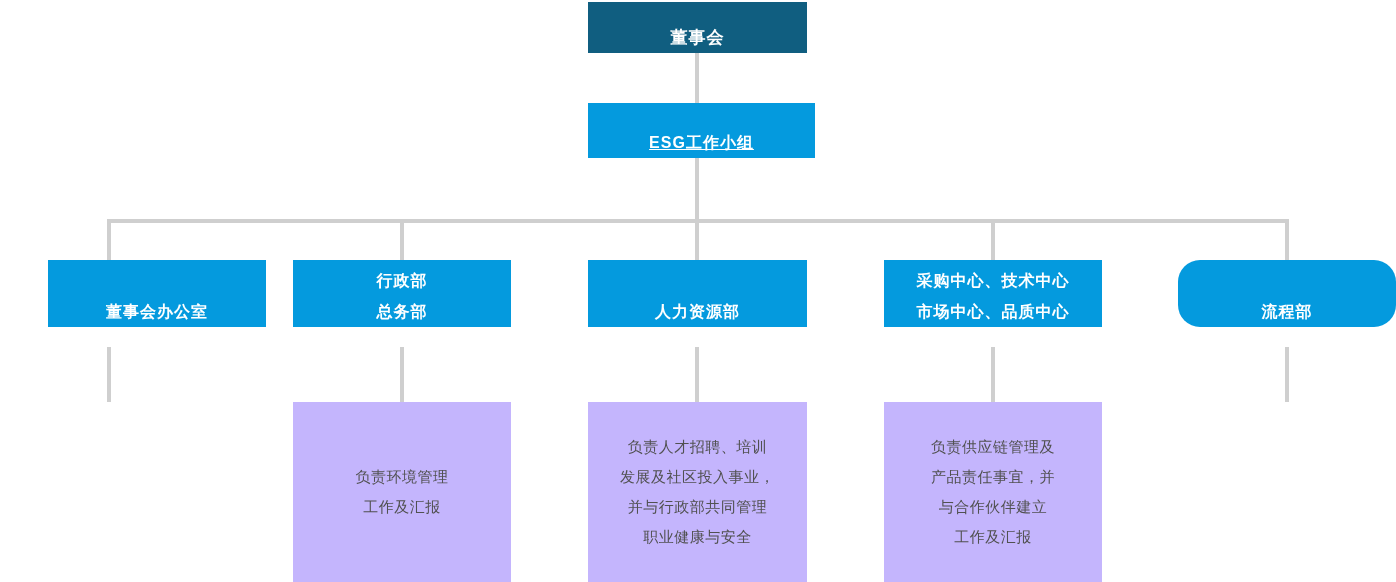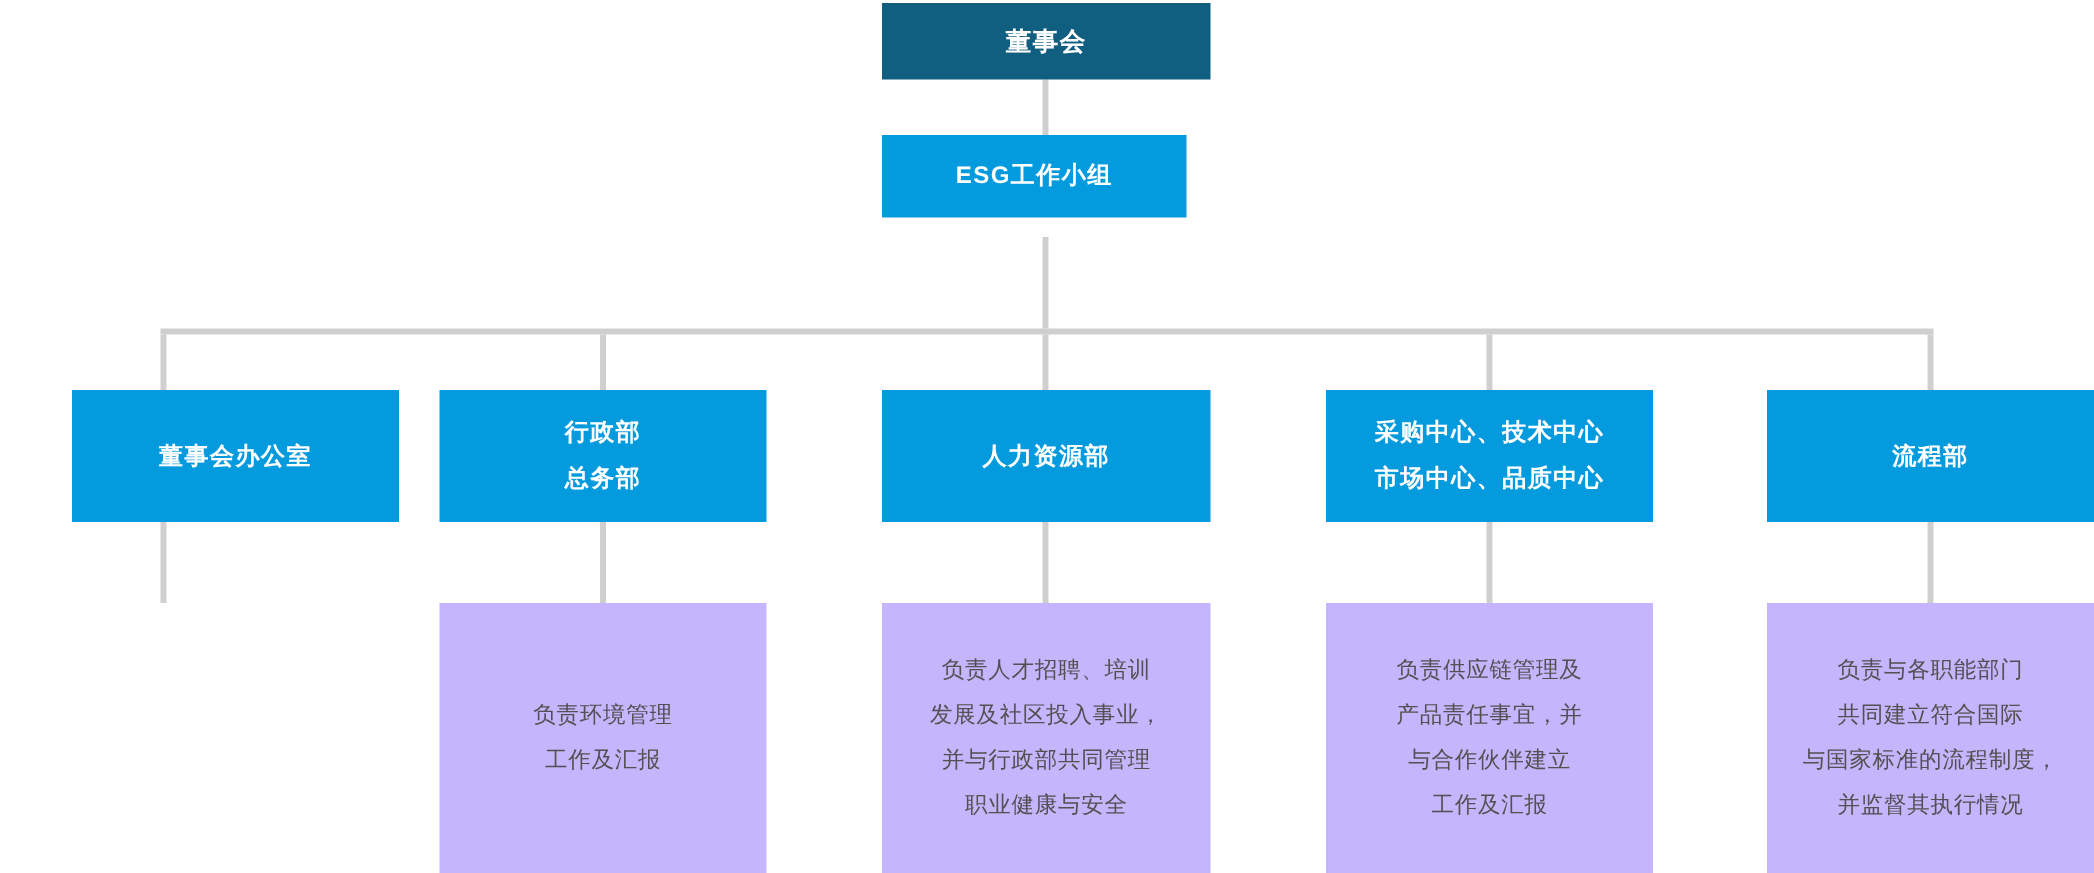--- a/index.html
+++ b/index.html
@@ -14,54 +14,55 @@
     background: #ffffff;
   }
   .box {
     position: absolute;
     display: flex; align-items: center; justify-content: center;
     text-align: center;
   }
   .node {
     color: #ffffff;
     background: #049ade;
+    align-items: flex-end;
   }
   .node span {
     white-space: pre-line;
     font-size: 16px;
     line-height: 31px;
     letter-spacing: 1px;
   }
   .level1 {
     left: 588px; top: 2px; width: 219px; height: 51px;
     background: #105e80;
   }
   .level1 span { font-weight: 700; font-size: 17px; }
   .level2 {
-    left: 588px; top: 90px; width: 203px; height: 55px;
+    left: 588px; top: 103px; width: 227px; height: 55px; text-decoration: underline;
   }
   .level2 span { font-weight: 700; }
-  .dept { top: 260px; height: 88px; }
+  .dept { top: 260px; height: 67px; }
   .dept span { font-weight: 600; }
   .desc {
     top: 402px; height: 180px;
     background: #c4b5fd;
     color: #515151;
   }
   .desc span {
     white-space: pre-line;
     font-size: 15px;
     line-height: 30px;
     letter-spacing: 0.5px;
   }
   .col1 { left: 0;      width: 218px; margin-left: 48px; }
   .col2 { left: 293px;  width: 218px; }
   .col3 { left: 588px;  width: 219px; }
   .col4 { left: 884px;  width: 218px; }
-  .col5 { left: 1178px; width: 218px; }
+  .col5 { left: 1178px; width: 218px; border-radius: 22px; }
   .line { position: absolute; background: #cfcfcf; }
   .hline-main { left: 107px; top: 219px; width: 1182px; height: 4px; }
   .v-root-esg   { left: 695px; top: 53px;  width: 4px; height: 50px; }
   .v-esg-bus    { left: 695px; top: 158px; width: 4px; height: 61px; }
   .v-drop { top: 223px; width: 4px; height: 37px; }
   .v-desc { top: 347px; width: 4px; height: 55px; }
   .dx1 { left: 107px; }
   .dx2 { left: 400px; }
   .dx3 { left: 695px; }
   .dx4 { left: 991px; }
@@ -121,20 +122,14 @@
 发展及社区投入事业，
 并与行政部共同管理
 职业健康与安全</span>
   </div>
   <div class="box desc col4">
     <span>负责供应链管理及
 产品责任事宜，并
 与合作伙伴建立
 工作及汇报</span>
   </div>
-  <div class="box desc col5">
-    <span>负责与各职能部门
-共同建立符合国际
-与国家标准的流程制度，
-并监督其执行情况</span>
-  </div>
 
 </div>
 
 </body></html>

